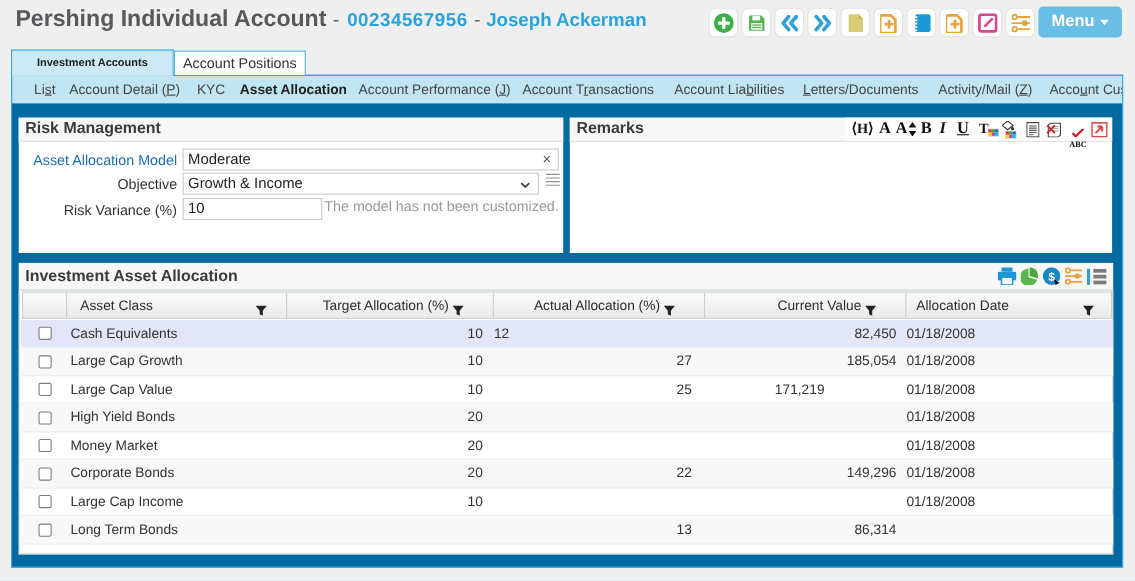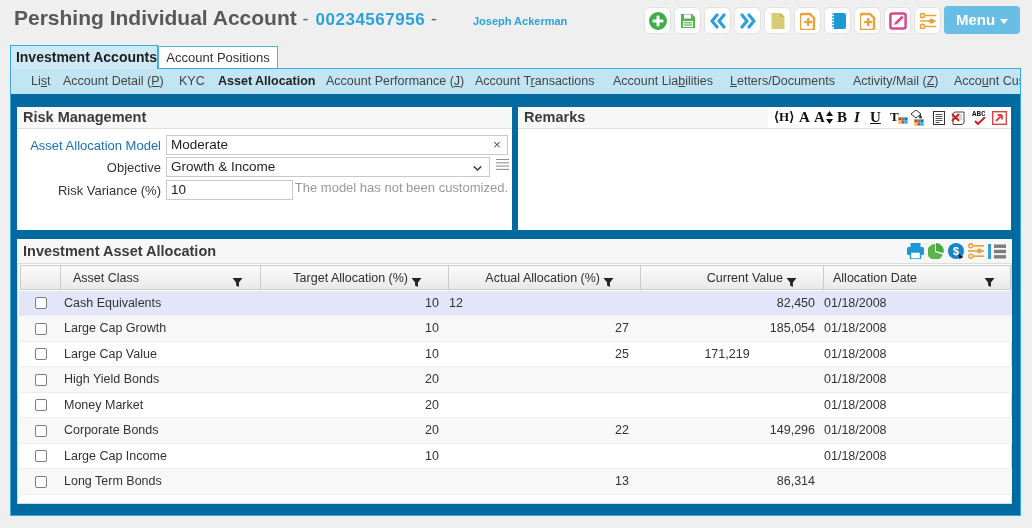--- a/index.html
+++ b/index.html
@@ -6,21 +6,21 @@
   html,body { width:1032px; height:528px; background:#efefef; font-family:"Liberation Sans", sans-serif; overflow:hidden; }
   
   .title { position:absolute; left:14px; top:6px; font-size:21px; font-weight:bold; color:#57585b; letter-spacing:0; }
   .title .blue { color:#2aa2da; font-size:17px; font-weight:bold; }
   .title .sep { color:#666; font-size:18px; font-weight:400; }
   .ibox { position:absolute; top:7px; width:27px; height:27px; background:#fff; border:1px solid #e2e2e2; border-radius:6px; }
   .ibox svg { position:absolute; left:50%; top:50%; transform:translate(-50%,-50%); }
   .menu-btn { position:absolute; left:944px; top:6px; width:76px; height:28px; background:#69bee5; border-radius:4px; color:#fff; font-size:15px; font-weight:bold; text-align:center; line-height:28px; }
   .menu-btn .caret { display:inline-block; width:0; height:0; border-left:4px solid transparent; border-right:4px solid transparent; border-top:5px solid #fff; margin-left:5px; vertical-align:middle; }
   
-  .tab1 { position:absolute; left:10px; top:45px; width:148px; height:24px; background:#cde9f6; border:1px solid #36aadc; border-bottom:none; z-index:5; text-align:right; font-size:14px; font-weight:bold; color:#1d1d1d; line-height:23px; }
+  .tab1 { position:absolute; left:10px; top:45px; width:148px; height:24px; background:#cde9f6; border:1px solid #36aadc; border-bottom:none; z-index:5; text-align:center; font-size:10px; font-weight:bold; color:#1d1d1d; line-height:23px; }
   .tab2 { position:absolute; left:158px; top:46px; width:120px; height:22px; background:#fff; border:1px solid #4fb3de; border-bottom:none; z-index:5; text-align:center; font-size:13px; color:#333; line-height:22px; }
   
   .container { position:absolute; left:10px; top:68px; width:1011px; height:448px; border:1px solid #36aadc; background:#0369a1; overflow:hidden; }
   .subnav { position:absolute; left:0; top:0; width:100%; height:25px; background:#c2e5f3; font-size:12.5px; color:#444; white-space:nowrap; overflow:hidden; }
   .subnav span { position:absolute; top:4.5px; }
   .subnav .active { font-weight:bold; color:#222; }
   .subnav u { text-decoration:underline; }
   
   .panel-h { font-weight:bold; font-size:14.5px; color:#3b3b3b; }
   .risk { position:absolute; left:6px; top:38px; width:495px; height:123px; background:#fff; }
@@ -43,21 +43,21 @@
   .thead .vline { position:absolute; top:0; bottom:0; width:1px; background:#ccc; }
   .hcell { position:absolute; top:0; height:100%; line-height:24px; }
   .row { position:absolute; left:1px; width:993px; height:25.5px; font-size:12.5px; color:#333; border-bottom:1px solid #ececf2; }
   .row .cell { position:absolute; top:0; height:100%; line-height:25.5px; }
   .cbx { position:absolute; left:16px; top:6.5px; width:12px; height:12px; background:#fff; border:1px solid #7d7d7d; border-radius:2px; }
   .r-sel { background:#e2e6f8; }
   .r-even { background:#f8f8f9; }
 </style>
 </head>
 <body>
-  <div class="title">Pershing Individual Account <span class="sep">- </span><span class="blue" style="letter-spacing:0.5px; margin-left:2px;">00234567956</span> <span class="sep">- </span><span class="blue" style="font-size:11px;margin-left:31px;">Joseph Ackerman</span></div>
+  <div class="title">Pershing Individual Account <span class="sep">- </span><span class="blue" style="letter-spacing:0.5px; margin-left:2px;">00234567956</span> <span class="sep">- </span><span class="blue" style="font-size:17px;">Joseph Ackerman</span></div>
 
   <div class="ibox" style="left:644px">
     <svg width="19" height="19" viewBox="0 0 19 19">
       <circle cx="9.5" cy="9.5" r="9" fill="#3fae49"></circle>
       <rect x="8" y="4" width="3" height="11" fill="#fff" rx="1"></rect>
       <rect x="4" y="8" width="11" height="3" fill="#fff" rx="1"></rect>
     </svg>
   </div>
   <div class="ibox" style="left:674px">
     <svg width="18" height="18" viewBox="0 0 18 18">
@@ -222,21 +222,21 @@
         </svg>
         <svg class="rta" style="left:433px; top:4px;" width="16" height="14" viewBox="0 0 16 14">
           <path d="M4 1 h9 v11 l-2 1.5 h-9 v-11 z" fill="#fff" stroke="#444" stroke-width="1"></path>
           <g stroke="#999" stroke-width="0.8">
             <line x1="5" y1="4" x2="11" y2="4"></line>
             <line x1="5" y1="6" x2="11" y2="6"></line>
             <line x1="5" y1="8" x2="11" y2="8"></line>
           </g>
           <path d="M1 3 L8 10 M8 3 L1 10" stroke="#c22" stroke-width="1.8"></path>
         </svg>
-        <span class="rt" style="left:454px; top:3px; font-size:7.5px; font-weight:bold; font-family:Liberation Mono, monospace;">ABC</span>
+        <span class="rt" style="left:454px; top:20px; font-size:7.5px; font-weight:bold; font-family:Liberation Serif, serif;">ABC</span>
         <svg class="rta" style="left:456px; top:10px;" width="12" height="8" viewBox="0 0 12 8">
           <path d="M1 4 L4 7 L11 0" fill="none" stroke="#c22" stroke-width="2"></path>
         </svg>
         <svg class="rta" style="left:474px; top:4px;" width="15" height="14" viewBox="0 0 15 14">
           <rect x="0.7" y="0.7" width="13.6" height="12.6" fill="#fff" stroke="#d44" stroke-width="1.4"></rect>
           <path d="M4 10 L10 4 M10 4 h-4.5 M10 4 v4.5" stroke="#d44" stroke-width="1.8" fill="none"></path>
         </svg>
       </div>
     </div>
 

